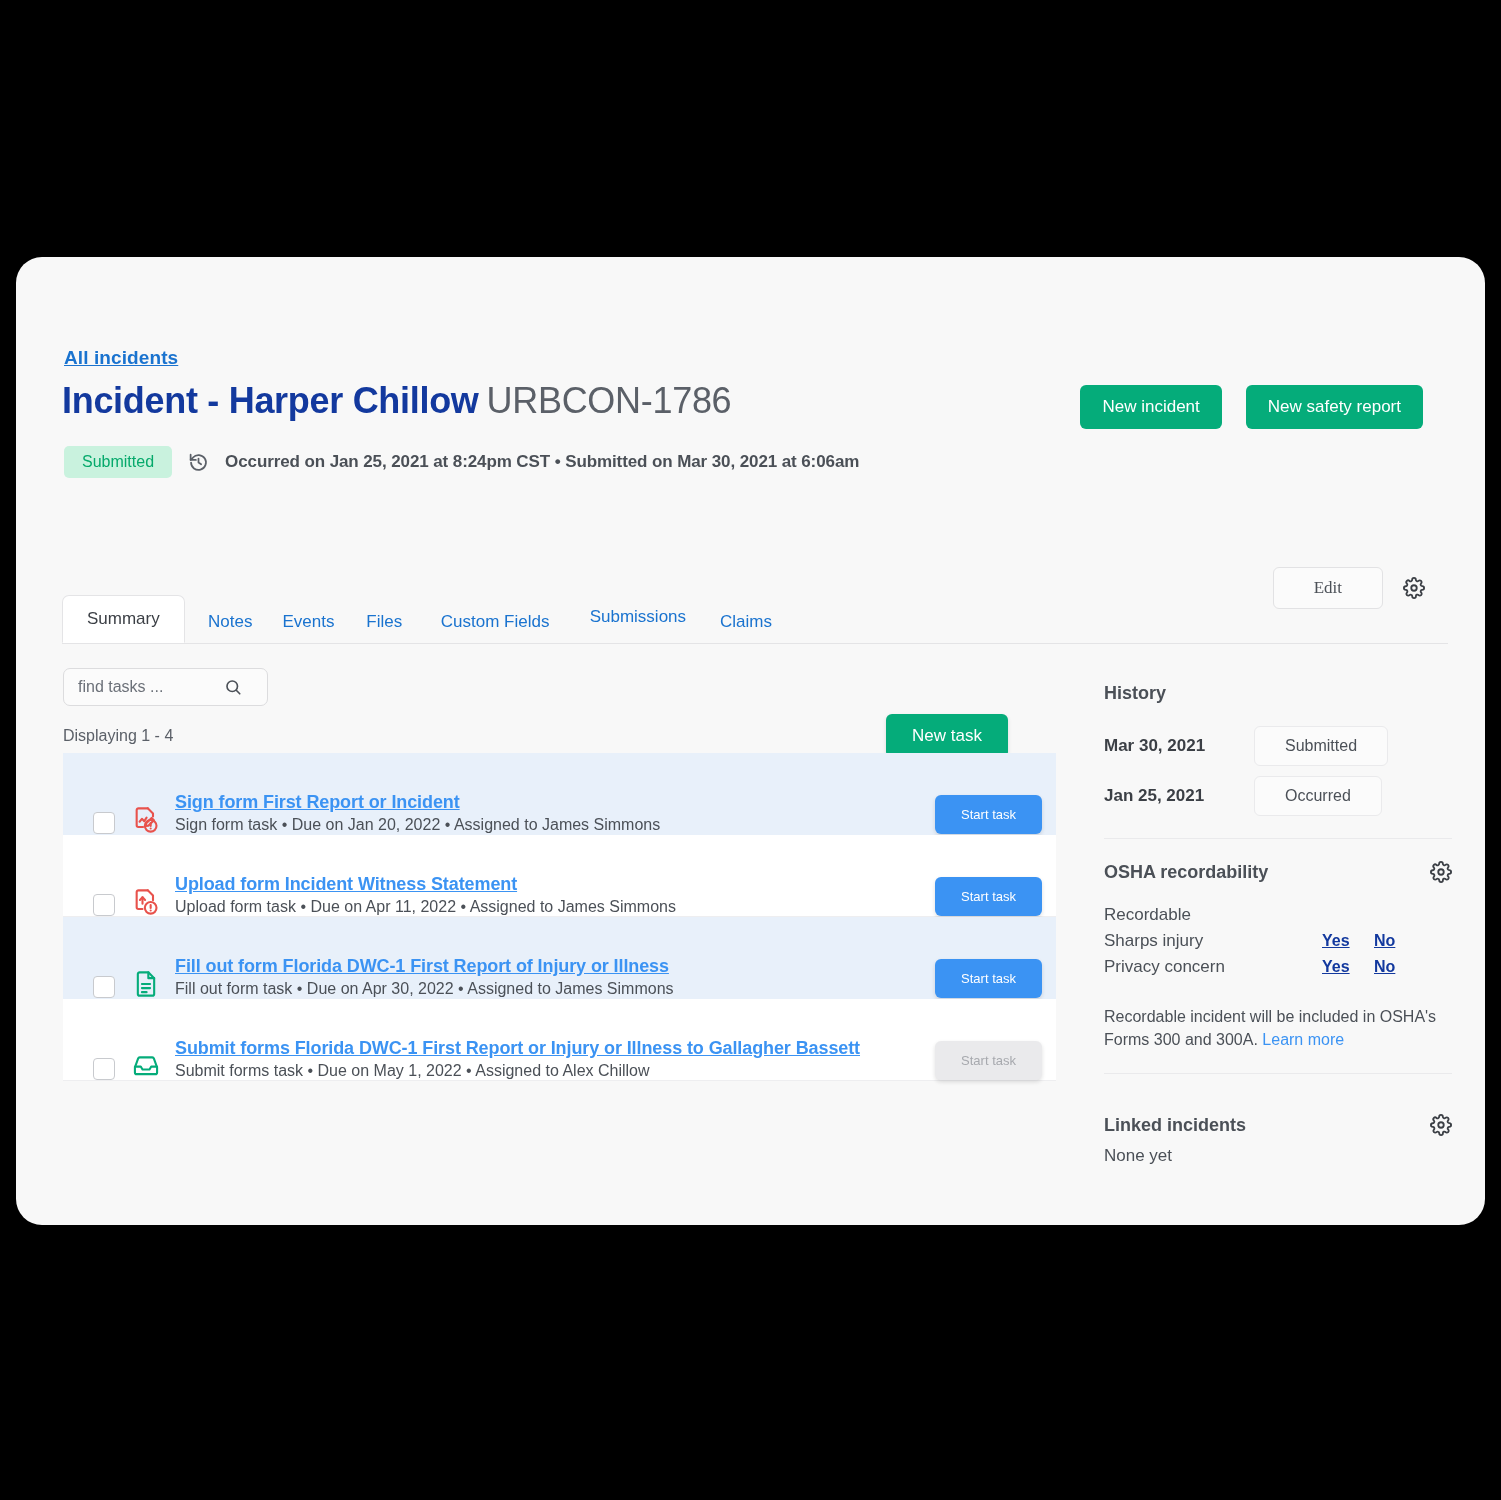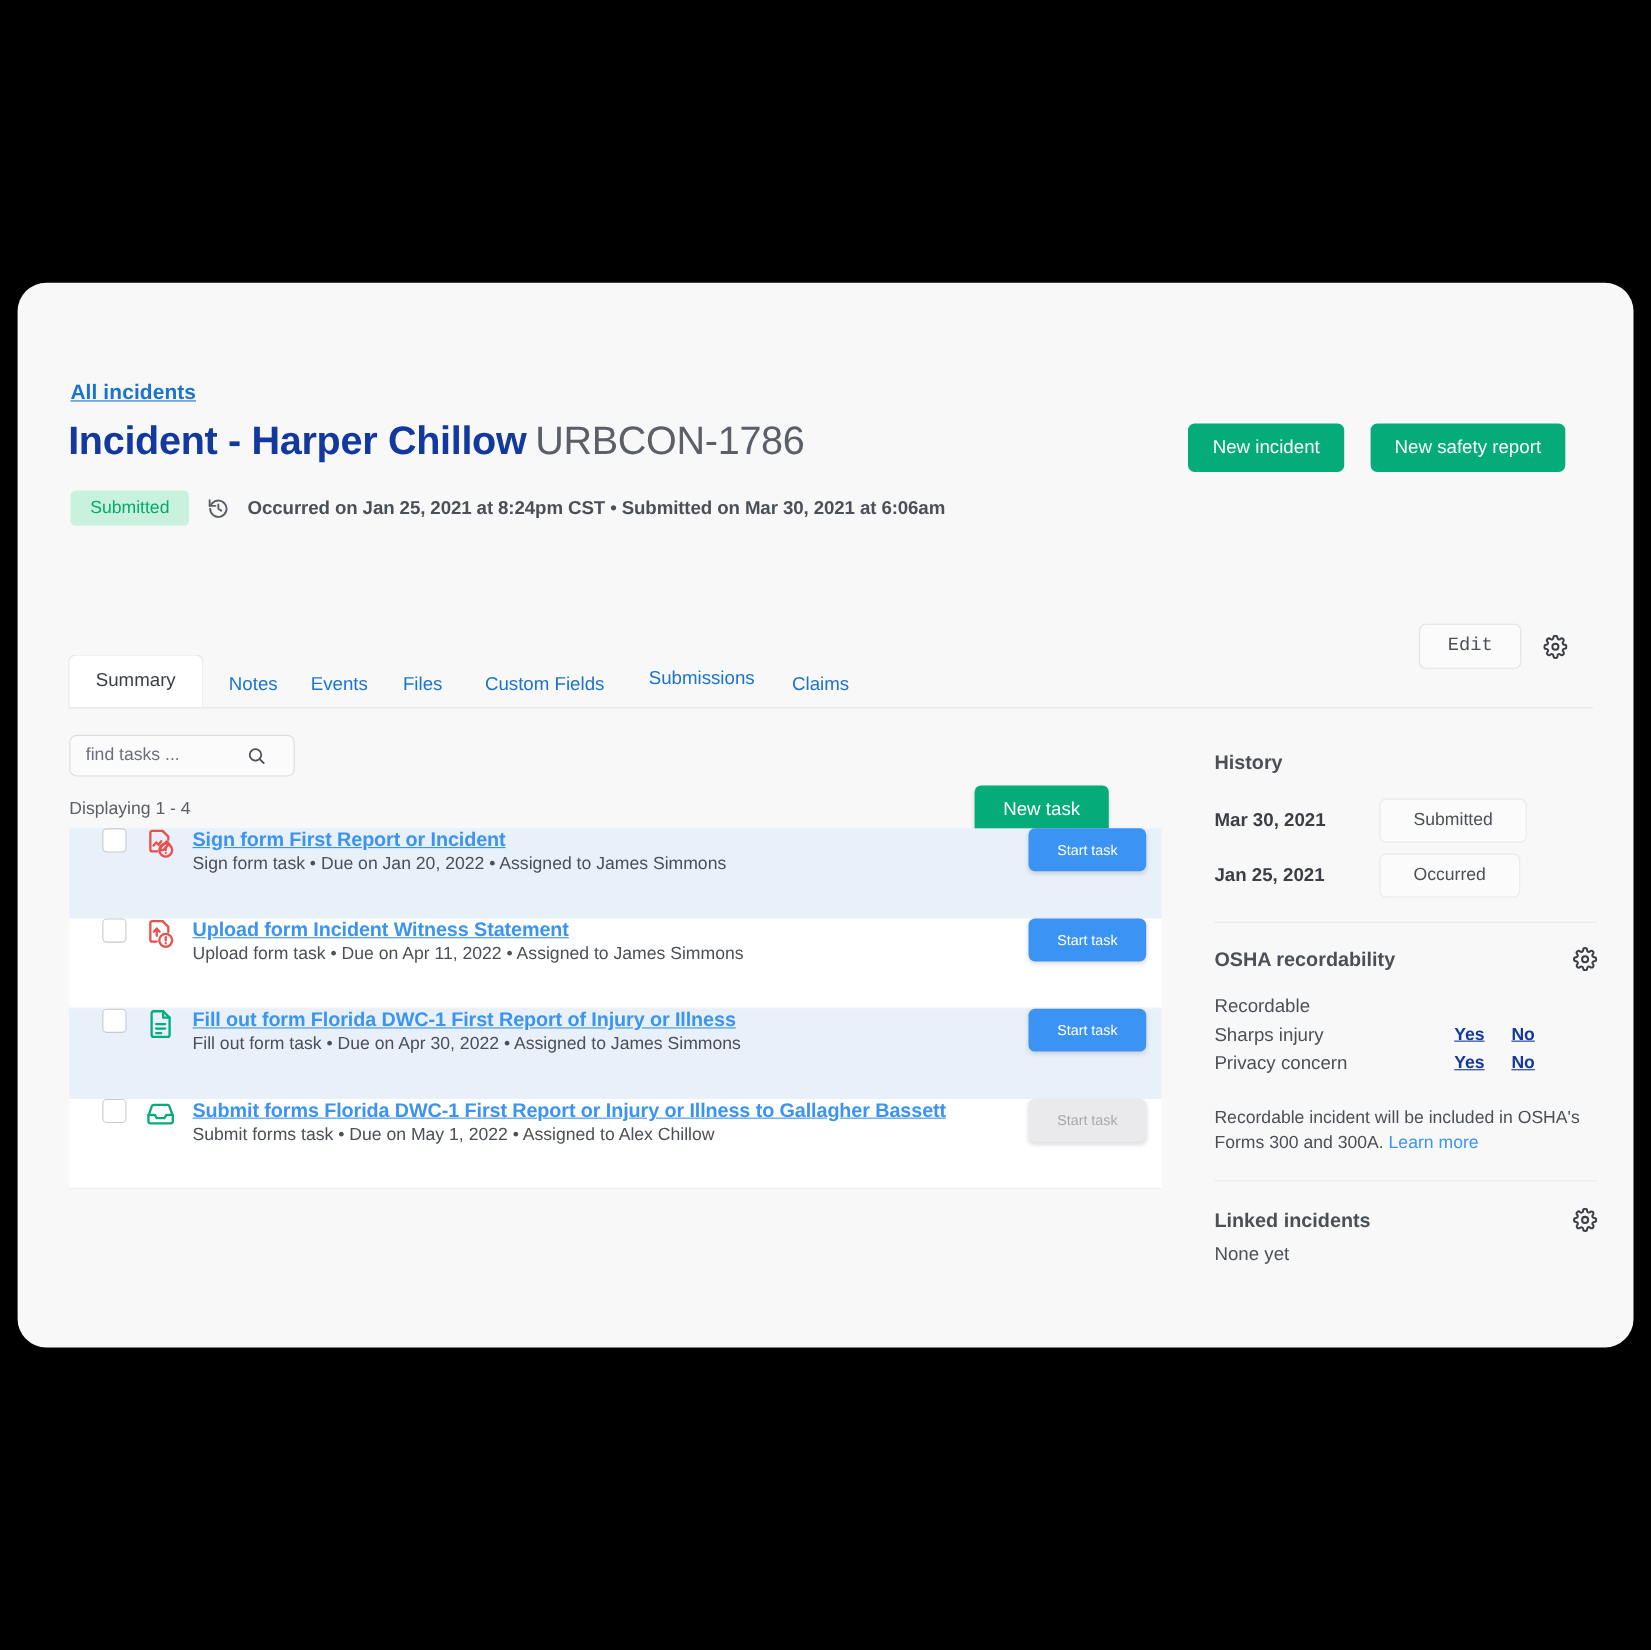--- a/index.html
+++ b/index.html
@@ -54,22 +54,22 @@
     border: none; border-radius: 6px;
     font-size: 17px; font-family: inherit;
     padding: 12px 22px; cursor: pointer; white-space: nowrap;
   }
 
   
   .edit-row { position: absolute; right: 60px; top: 310px; display: flex; align-items: center; gap: 20px; }
   .btn-edit {
     background: #fbfbfb; color: #4b5057;
     border: 1px solid #e2e2e4; border-radius: 6px;
-    font-size: 17px; font-family: Liberation Mono, monospace;
-    padding: 10px 25px; cursor: pointer;
+    font-size: 17px; font-family: Liberation Serif, serif;
+    padding: 10px 40px; cursor: pointer;
   }
   .gear-btn { background: none; border: none; cursor: pointer; display: flex; padding: 0; color: #3b3f45; }
 
   
   .tabs {
     position: absolute; left: 46px; top: 337px;
     width: 1386px; height: 50px;
     border-bottom: 1px solid #e4e4e6;
   }
   .tab {
@@ -114,21 +114,21 @@
     margin-top: 26px;
   }
 
   
   .task-list {
     position: absolute; left: 47px; top: 496px;
     width: 993px;
   }
   .task-row {
     position: relative; height: 82px;
-    display: flex; align-items: flex-start;
+    display: flex; align-items: flex-end;
     border-bottom: 1px solid #eeeef0;
   }
   .task-row.alt { background: #e8f0fa; border-bottom: 1px solid #e8f0fa; }
   .task-row.plain { background: #ffffff; }
   .task-check {
     width: 22px; height: 22px; margin-left: 30px;
     border: 1px solid #c8cace; border-radius: 4px; background: #fff;
     flex: none; cursor: pointer;
   }
   .task-icon { margin-left: 16px; width: 30px; display: flex; justify-content: center; flex: none; }
@@ -171,21 +171,21 @@
   .osha-row {
     display: flex; align-items: center;
     font-size: 17px; color: #4b5057; margin-bottom: 6px;
   }
   .osha-label { width: 218px; }
   .yn { color: #13399e; font-weight: bold; font-size: 16px; width: 52px; cursor: pointer; }
   .osha-note {
     margin-top: 28px; font-size: 16px; color: #4b5057; line-height: 1.45;
   }
   .osha-note a { color: #3b93f3; text-decoration: none; }
-  .linked-block { margin-top: 24px; }
+  .linked-block { margin-top: 40px; }
   .none-yet { margin-top: 10px; font-size: 17px; color: #4b5057; }
 </style>
 </head>
 <body>
 
 <div id="app-card">
  <div class="inner">
 
   <a class="breadcrumb" href="#">All incidents</a>
 

